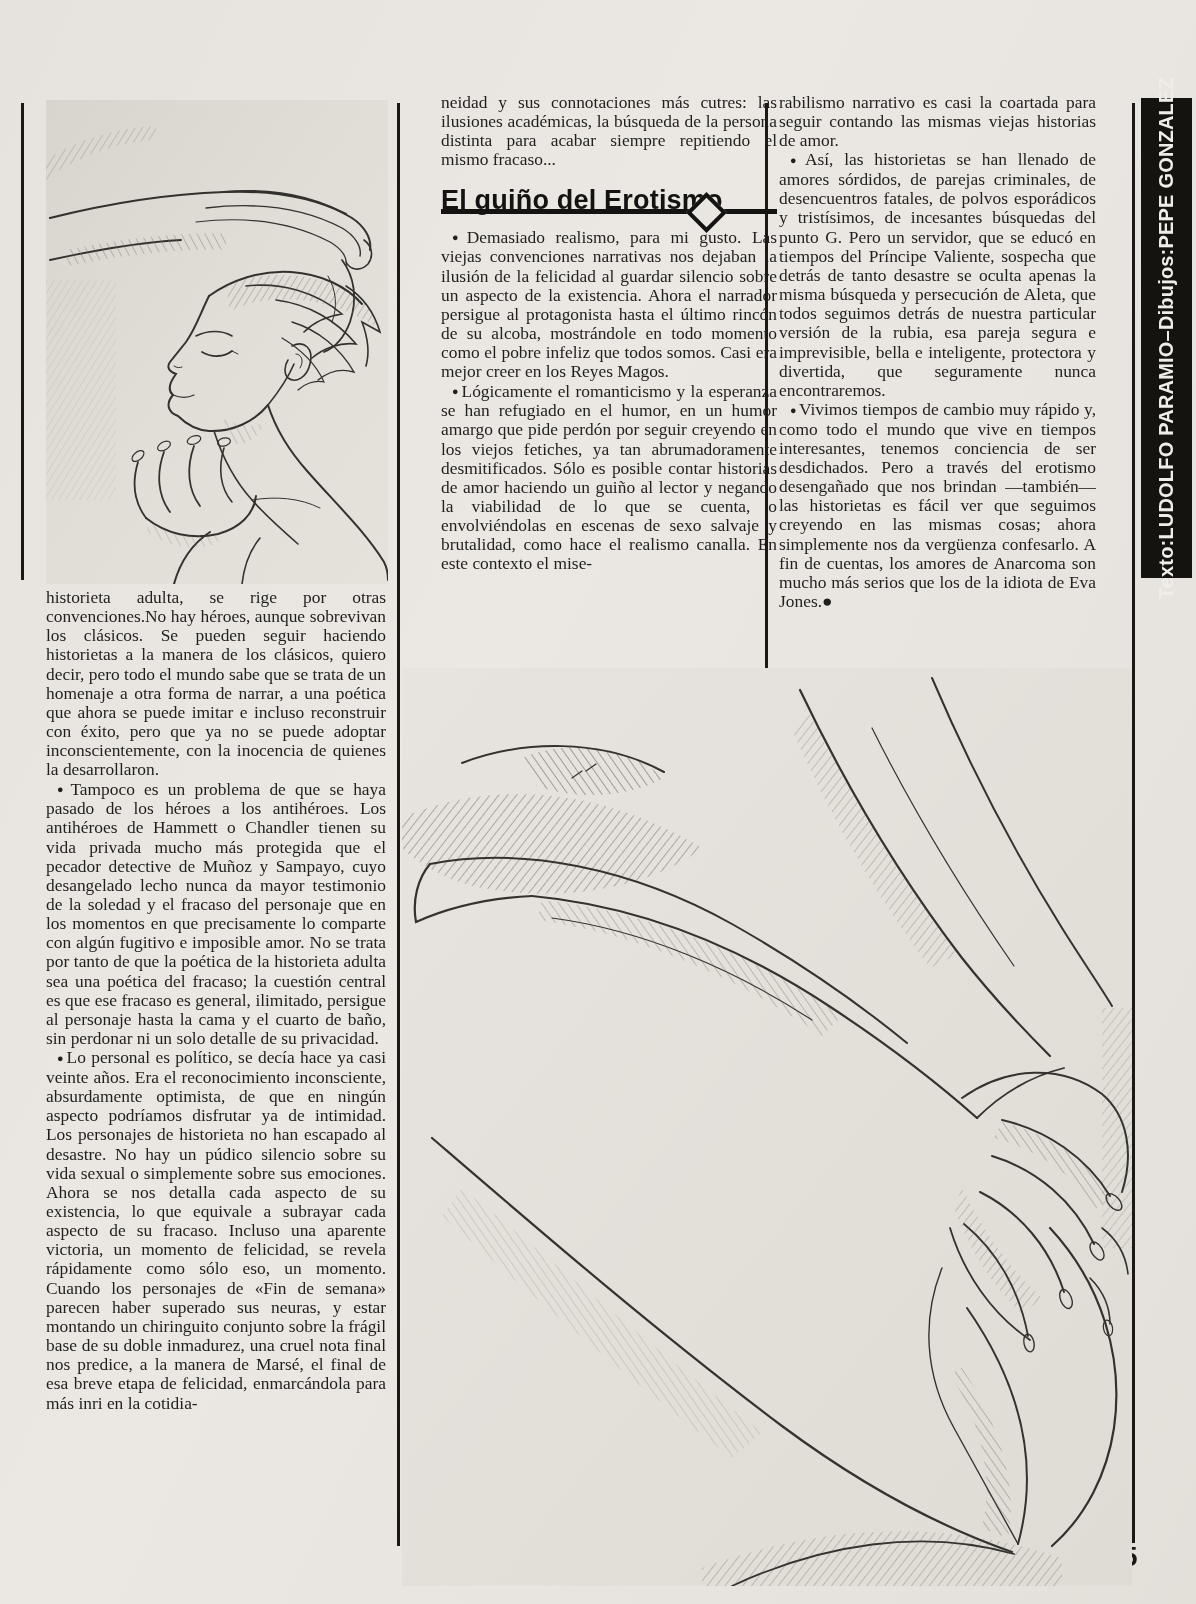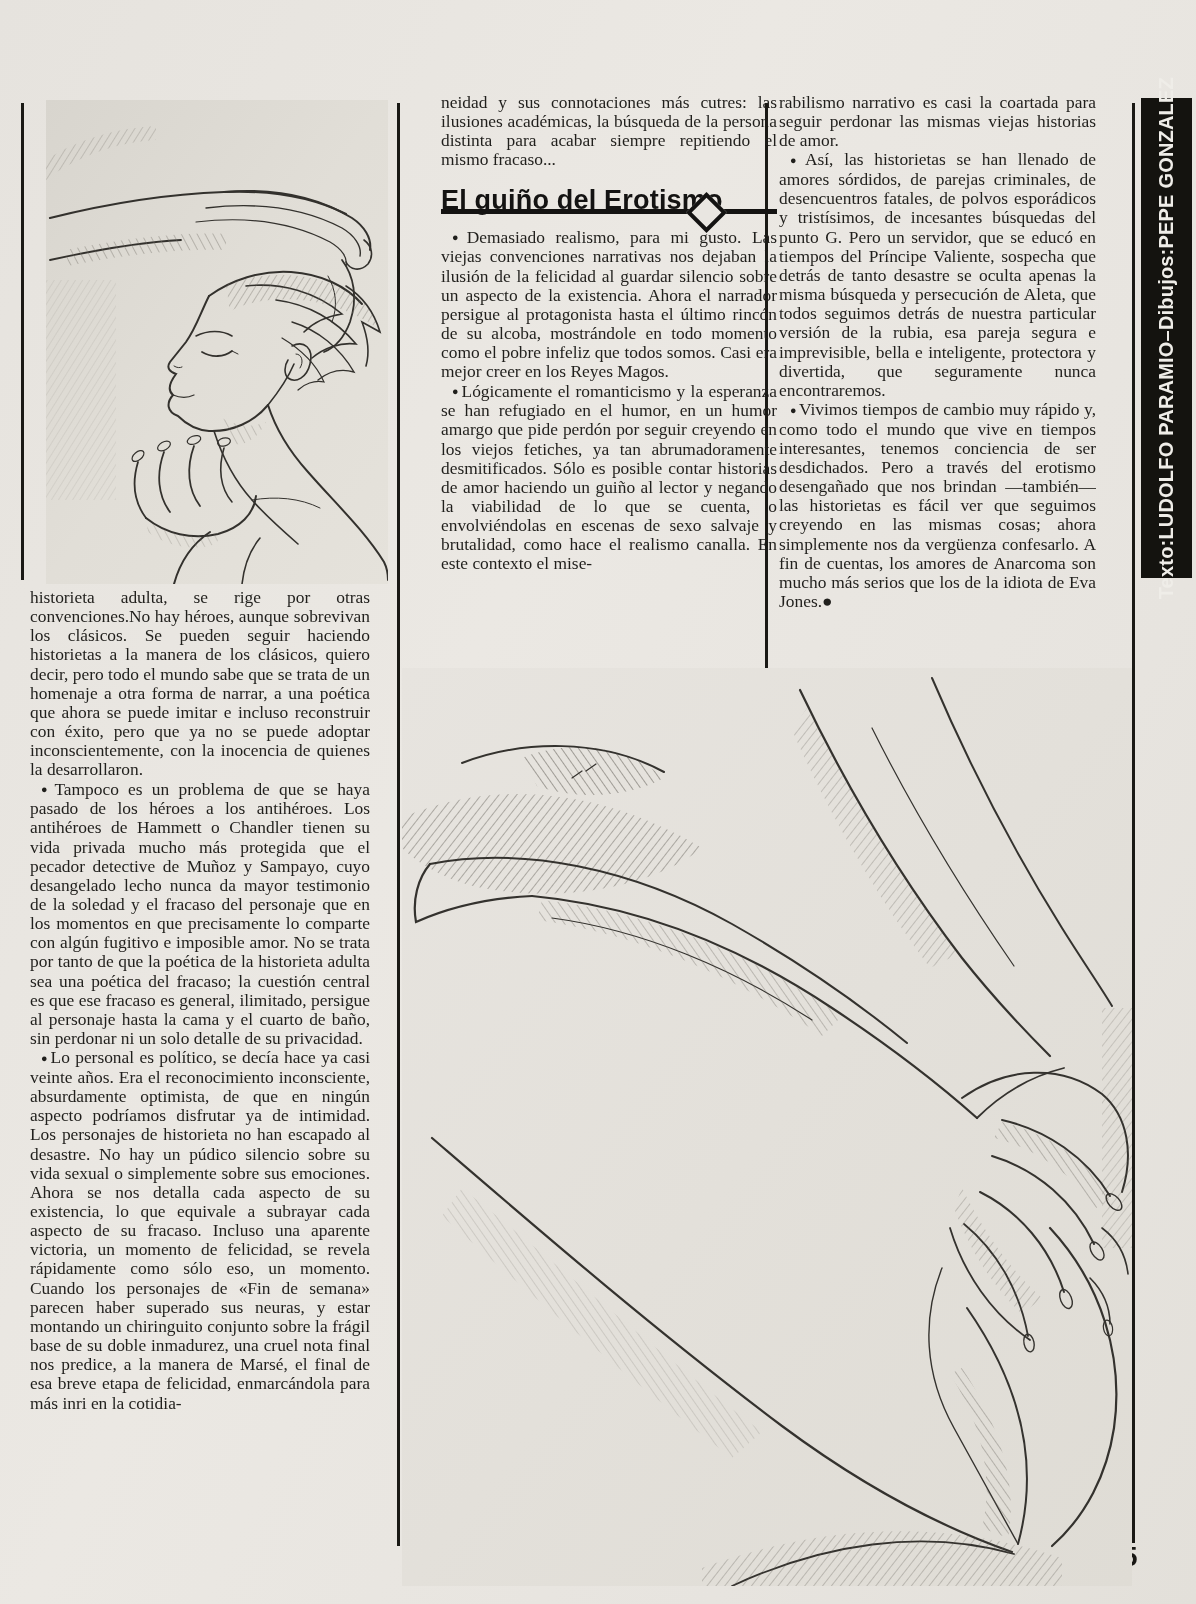--- a/index.html
+++ b/index.html
@@ -114,21 +114,21 @@
     <path d="M178,348 C172,368 174,388 186,402" stroke-width="1.6"></path>
     <ellipse cx="178" cy="342" rx="6.5" ry="4" transform="rotate(-14 178 342)" stroke-width="1.2"></ellipse>
     <path d="M100,418 C120,434 146,440 172,434 C194,428 208,414 210,396" stroke-width="2"></path>
     <path d="M128,484 C134,462 146,444 164,432" stroke-width="2"></path>
     <path d="M196,484 C198,466 204,450 214,438" stroke-width="1.6"></path>
     <path d="M100,420 C124,436 152,440 176,432 L170,444 C148,452 120,446 102,432 Z" fill="url(#h2)" stroke="none" opacity="0.5"></path>
   </g>
 </svg>
 </div>
 
-<div class="col" style="left:30px;top:588px;width:340px;">
+<div class="col" style="left:46px;top:588px;width:340px;">
     <p class="para cont"><span>historieta adulta, se rige por otras convenciones.No hay héroes, aunque sobrevivan los clásicos. Se pueden seguir haciendo historietas a la manera de los clásicos, quiero decir, pero todo el mundo sabe que se trata de un homenaje a otra forma de narrar, a una poética que ahora se puede imitar e incluso reconstruir con éxito, pero que ya no se puede adoptar inconscientemente, con la inocencia de quienes la desarrollaron.</span></p>
     <p class="para bullet"><span class="bullet-dot">●</span><span>Tampoco es un problema de que se haya pasado de los héroes a los antihéroes. Los antihéroes de </span><span class="b">Hammett</span><span> o </span><span class="b">Chandler</span><span> tienen su vida privada mucho más protegida que el pecador detective de </span><span class="b">Muñoz</span><span> y </span><span class="b">Sampayo,</span><span> cuyo desangelado lecho nunca da mayor testimonio de la soledad y el fracaso del personaje que en los momentos en que precisamente lo comparte con algún fugitivo e imposible amor. No se trata por tanto de que la poética de la historieta adulta sea una poética del fracaso; la cuestión central es que ese fracaso es general, ilimitado, persigue al personaje hasta la cama y el cuarto de baño, sin perdonar ni un solo detalle de su privacidad.</span></p>
     <p class="para bullet"><span class="bullet-dot">●</span><span>Lo personal es político, se decía hace ya casi veinte años. Era el reconocimiento inconsciente, absurdamente optimista, de que en ningún aspecto podríamos disfrutar ya de intimidad. Los personajes de historieta no han escapado al desastre. No hay un púdico silencio sobre su vida sexual o simplemente sobre sus emociones. Ahora se nos detalla cada aspecto de su existencia, lo que equivale a subrayar cada aspecto de su fracaso. Incluso una aparente victoria, un momento de felicidad, se revela rápidamente como sólo eso, un momento. Cuando los personajes de </span><span class="b">«Fin de semana»</span><span> parecen haber superado sus neuras, y estar montando un chiringuito conjunto sobre la frágil base de su doble inmadurez, una cruel nota final nos predice, a la manera de </span><span class="b">Marsé,</span><span> el final de esa breve etapa de felicidad, enmarcándola para más </span><span class="b">inri</span><span> en la cotidia-</span></p>
   </div>
 
 <div class="col" style="left:410px;top:93px;width:336px;margin-left:31px;">
   <div>
       <p class="para cont"><span>neidad y sus connotaciones más cutres: las ilusiones académicas, la búsqueda de la persona distinta para acabar siempre repitiendo el mismo fracaso...</span></p>
     </div>
   <div class="heading-wrap">
@@ -136,21 +136,21 @@
     <span class="heading-rule"></span>
     <span class="diamond"></span>
   </div>
   <div>
       <p class="para bullet"><span class="bullet-dot">●</span><span>Demasiado realismo, para mi gusto. Las viejas convenciones narrativas nos dejaban la ilusión de la felicidad al guardar silencio sobre un aspecto de la existencia. Ahora el narrador persigue al protagonista hasta el último rincón de su alcoba, mostrándole en todo momento como el pobre infeliz que todos somos. Casi era mejor creer en los Reyes Magos.</span></p>
       <p class="para bullet"><span class="bullet-dot">●</span><span>Lógicamente el romanticismo y la esperanza se han refugiado en el humor, en un humor amargo que pide perdón por seguir creyendo en los viejos fetiches, ya tan abrumadoramente desmitificados. Sólo es posible contar historias de amor haciendo un guiño al lector y negando la viabilidad de lo que se cuenta, o envolviéndolas en escenas de sexo salvaje y brutalidad, como hace el realismo canalla. En este contexto el mise-</span></p>
     </div>
 </div>
 
 <div class="col" style="left:779px;top:93px;width:317px;">
-    <p class="para cont"><span>rabilismo narrativo es casi la coartada para seguir perdonar las mismas viejas historias de amor.</span></p>
+    <p class="para cont"><span>rabilismo narrativo es casi la coartada para seguir contando las mismas viejas historias de amor.</span></p>
     <p class="para bullet"><span class="bullet-dot">●</span><span>Así, las historietas se han llenado de amores sórdidos, de parejas criminales, de desencuentros fatales, de polvos esporádicos y tristísimos, de incesantes búsquedas del punto G. Pero un servidor, que se educó en tiempos del Príncipe Valiente, sospecha que detrás de tanto desastre se oculta apenas la misma búsqueda y persecución de Aleta, que todos seguimos detrás de nuestra particular versión de </span><span class="b">la rubia,</span><span> esa pareja segura e imprevisible, bella e inteligente, protectora y divertida, que seguramente nunca encontraremos.</span></p>
     <p class="para bullet"><span class="bullet-dot">●</span><span>Vivimos tiempos de cambio muy rápido y, como todo el mundo que vive en tiempos interesantes, tenemos conciencia de ser desdichados. Pero a través del erotismo desengañado que nos brindan —también— las historietas es fácil ver que seguimos creyendo en las mismas cosas; ahora simplemente nos da vergüenza confesarlo. A fin de cuentas, los amores de Anarcoma son mucho más serios que los de la idiota de Eva Jones.●</span></p>
   </div>
 
 <div class="credit-bar">
   <span class="credit-text">Texto:LUDOLFO PARAMIO–Dibujos:PEPE GONZALEZ</span>
 </div>
 
 <div class="page-number">5</div>
 

